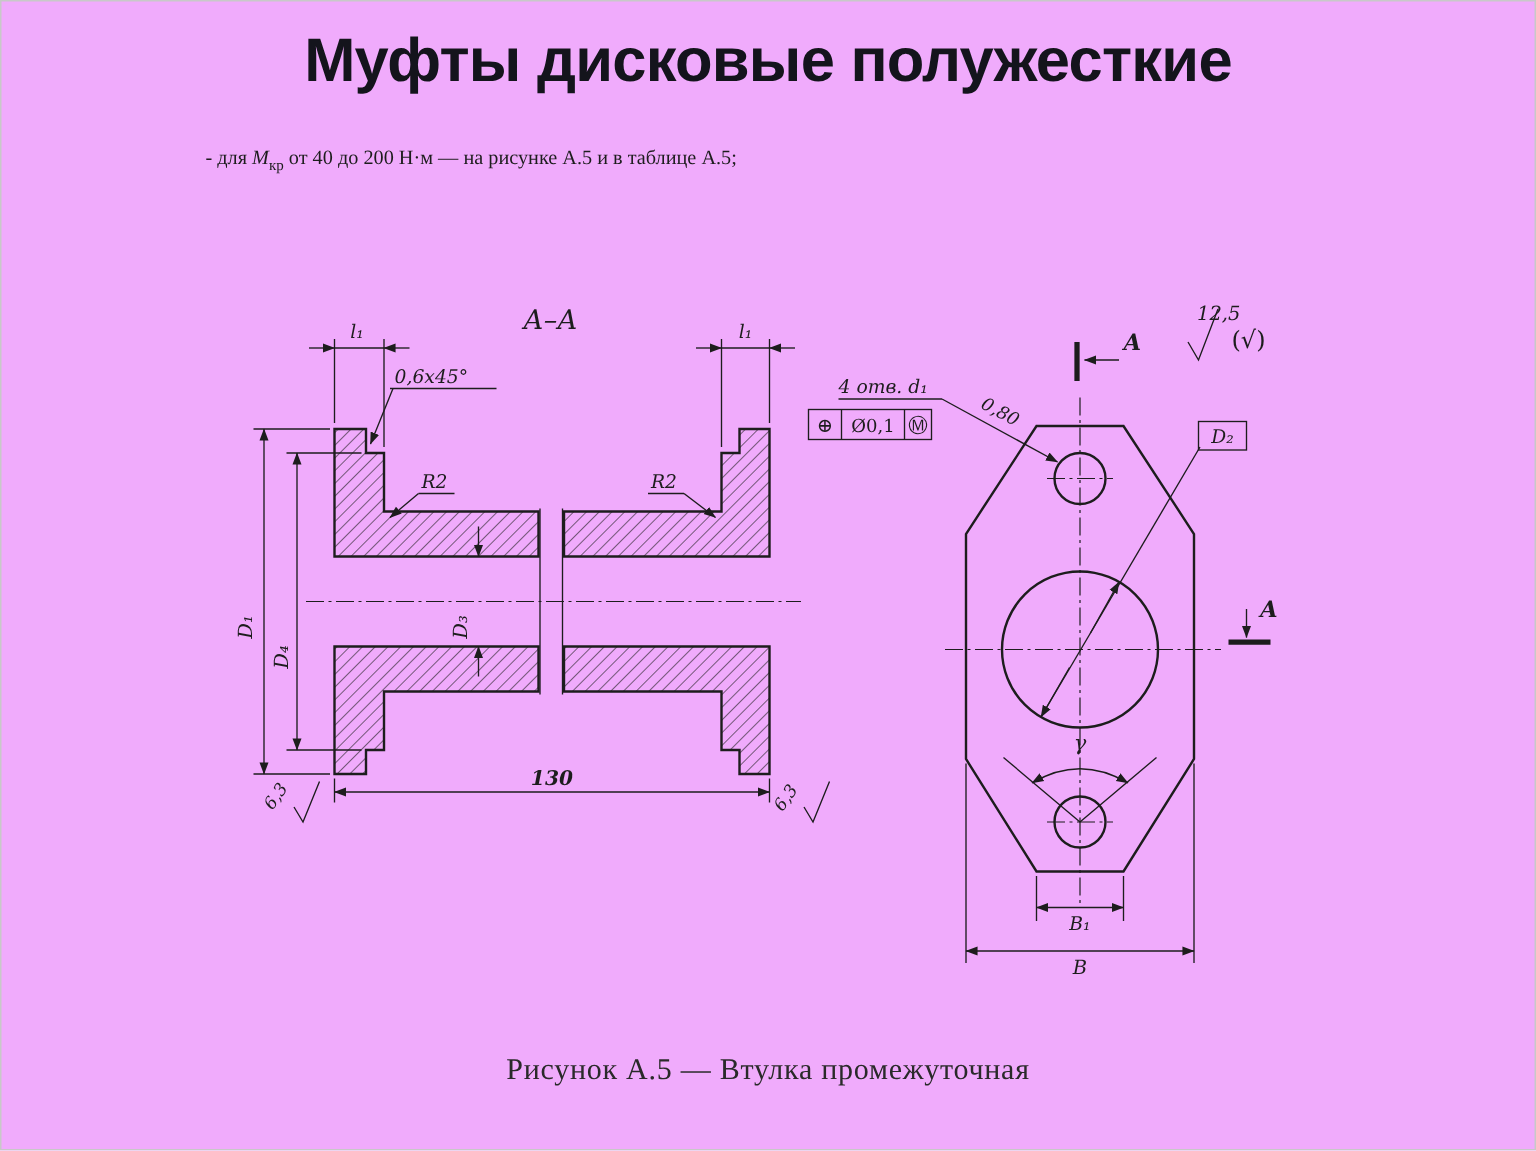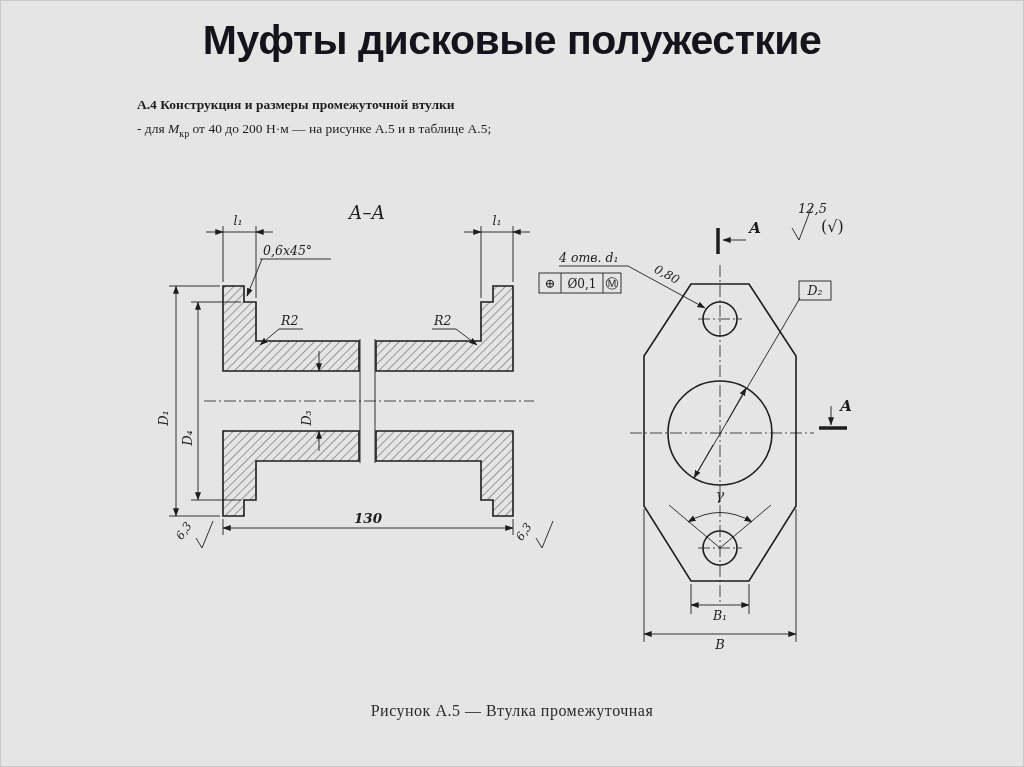--- a/index.html
+++ b/index.html
@@ -1,49 +1,48 @@
 <!DOCTYPE html>
 <html><head>
 <meta charset="utf-8">
 <style>
   html,body{margin:0;padding:0;background:#ffffff;}
   .page{
     position:relative;width:1024px;height:767px;box-sizing:border-box;
-    background:#e5e5e5;border:1px solid #c8c8c8;overflow:hidden;
+    background:#f0abfc;border:1px solid #c8c8c8;overflow:hidden;
     font-family:"Liberation Serif",serif;color:#1d1d1d;
   }
   .title{
     position:absolute;top:16px;left:0;width:100%;margin:0;text-align:center;
     font-family:"Liberation Sans",sans-serif;font-weight:700;font-size:41px;
     color:#14141c;letter-spacing:-0.5px;
   }
   .spec{position:absolute;left:136px;top:94px;font-size:13.5px;line-height:1.55;}
   .spec p{margin:0 0 3px 0;}
   .spec .b{font-weight:700;}
   .msym{font-style:italic;}
   .spec sub{font-size:10px;margin-top:12px;}
   svg.drawing{position:absolute;left:0;top:0;}
   .caption{
     position:absolute;left:0;top:701px;width:100%;text-align:center;
-    font-size:16px;color:#2a2a2a;letter-spacing:0.5px;
+    font-size:20px;color:#2a2a2a;letter-spacing:0.5px;
   }
   
   .t{font-family:"DejaVu Serif","DejaVu Sans",serif;font-style:italic;fill:#1d1d1d;}
   .tn{font-family:"DejaVu Serif","DejaVu Sans",serif;fill:#1d1d1d;}
   .hatched{fill:url(#hatch);}
 </style>
 </head>
 <body>
 
 <div class="page">
 
   <h1 class="title">Муфты дисковые полужесткие</h1>
 
   <div class="spec">
-    <p class="b">А.4  Конструкция и размеры промежуточной втулки</p>
     <p><span>- для </span><span class="msym">М</span><sub>кр</sub><span> от 40 до 200 Н·м — на рисунке А.5 и в таблице А.5;</span></p>
   </div>
 
   <svg class="drawing" width="1024" height="767" viewBox="0 0 1024 767">
     <defs>
       <pattern id="hatch" patternUnits="userSpaceOnUse" width="6" height="6" patternTransform="rotate(45)">
         <line x1="0" y1="0" x2="0" y2="6" stroke="#1d1d1d" stroke-width="0.8"></line>
       </pattern>
       <marker id="arr" viewBox="0 0 10 10" refX="9.5" refY="5" markerWidth="9" markerHeight="9" orient="auto-start-reverse">
         <path d="M0,1.3 L10,5 L0,8.7 Z" fill="#1d1d1d"></path>

